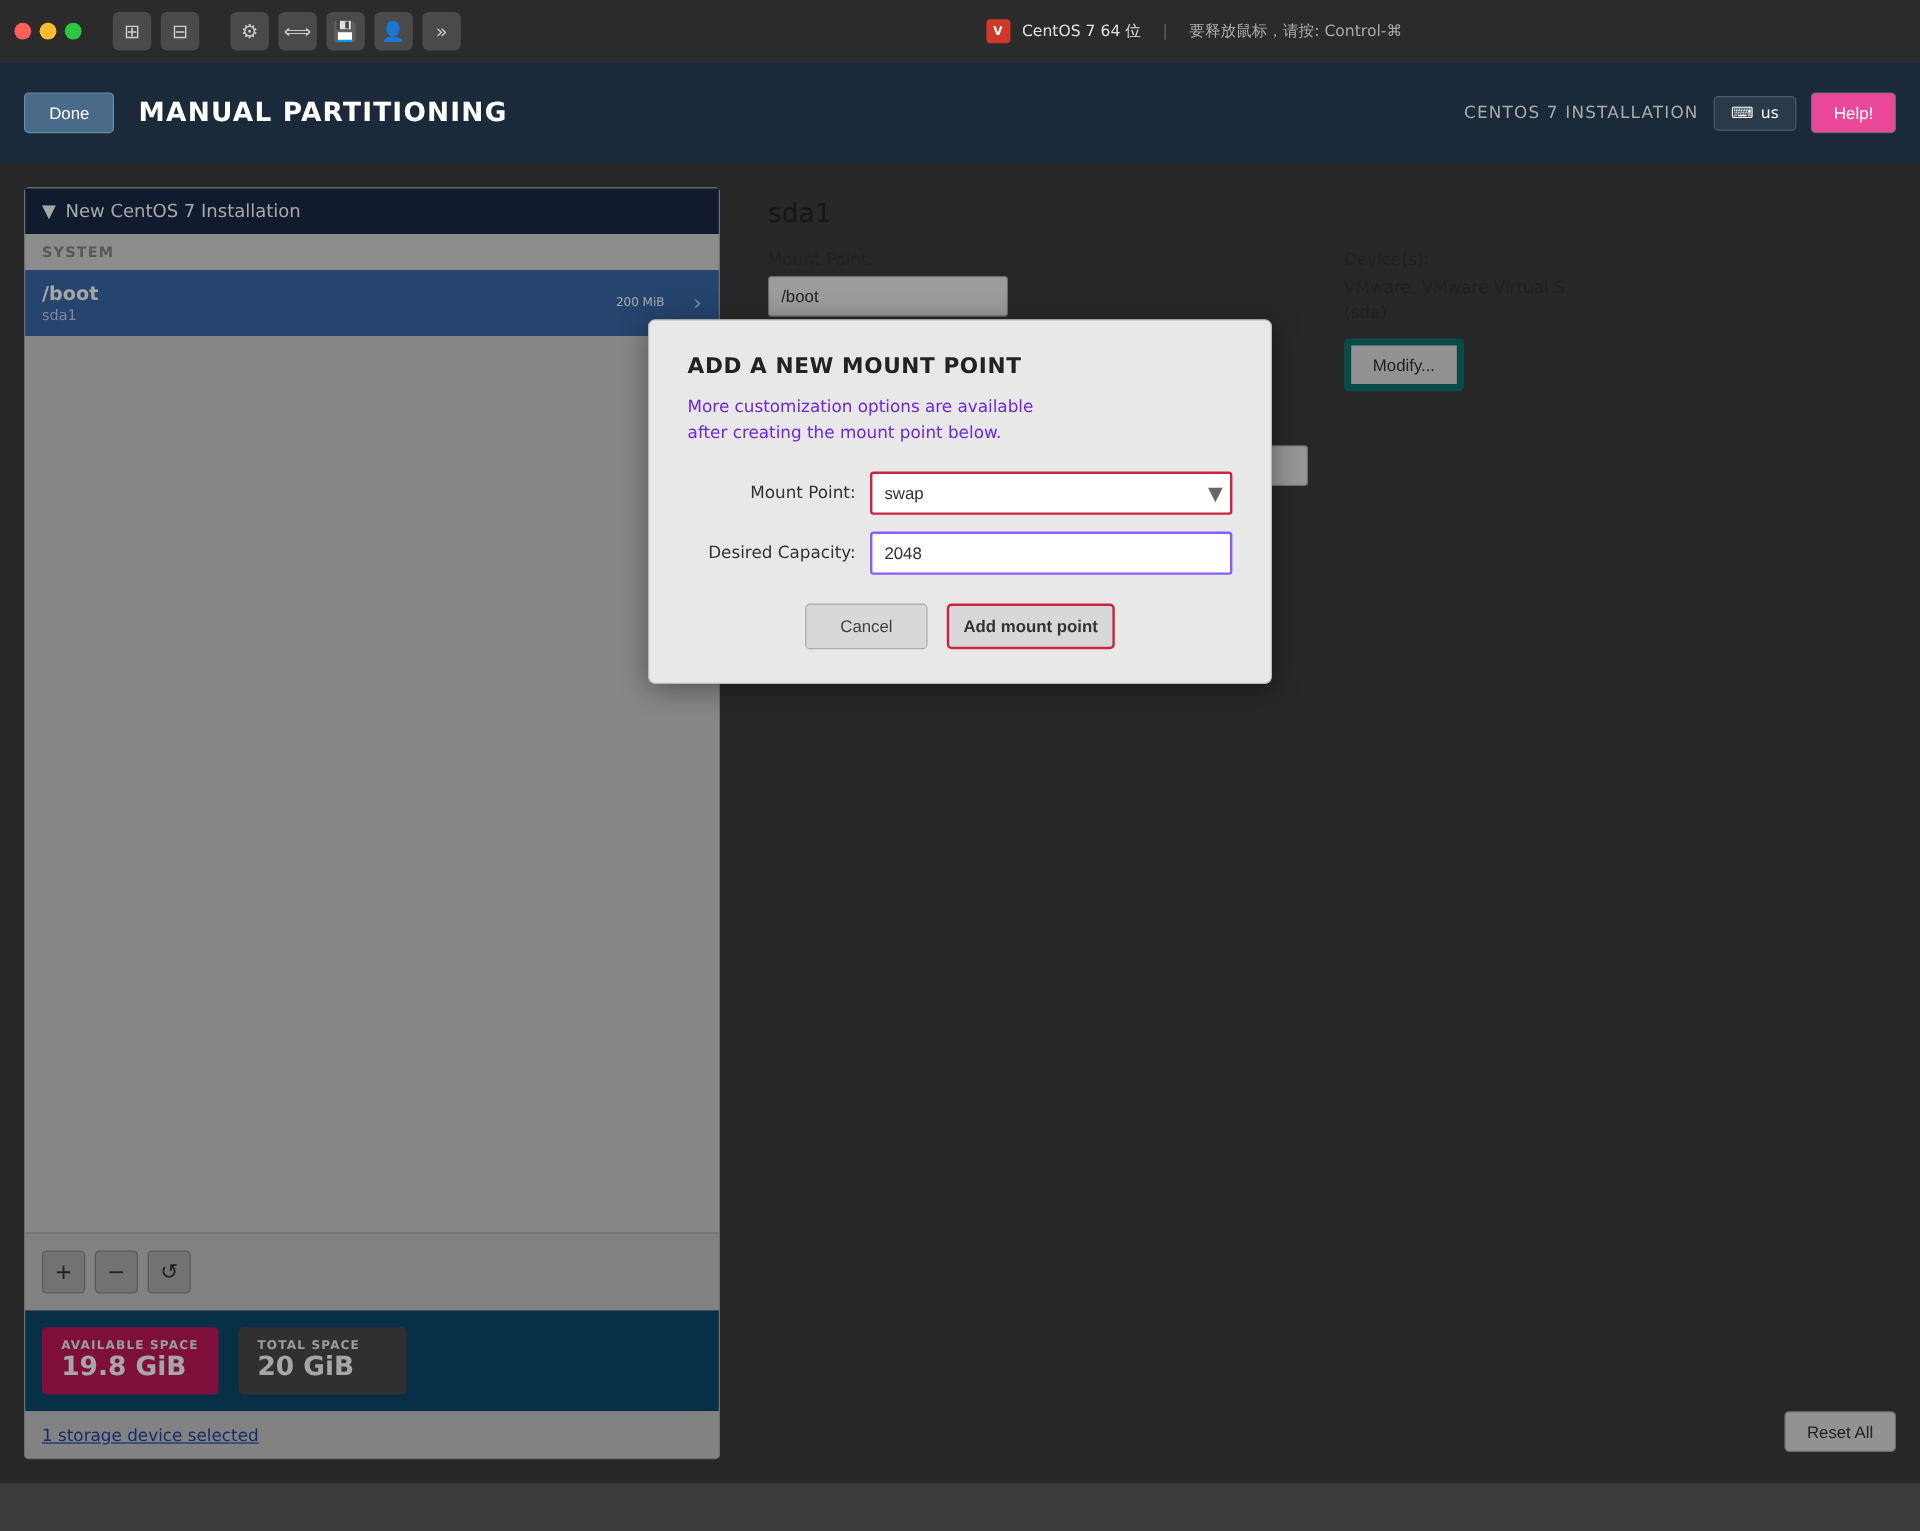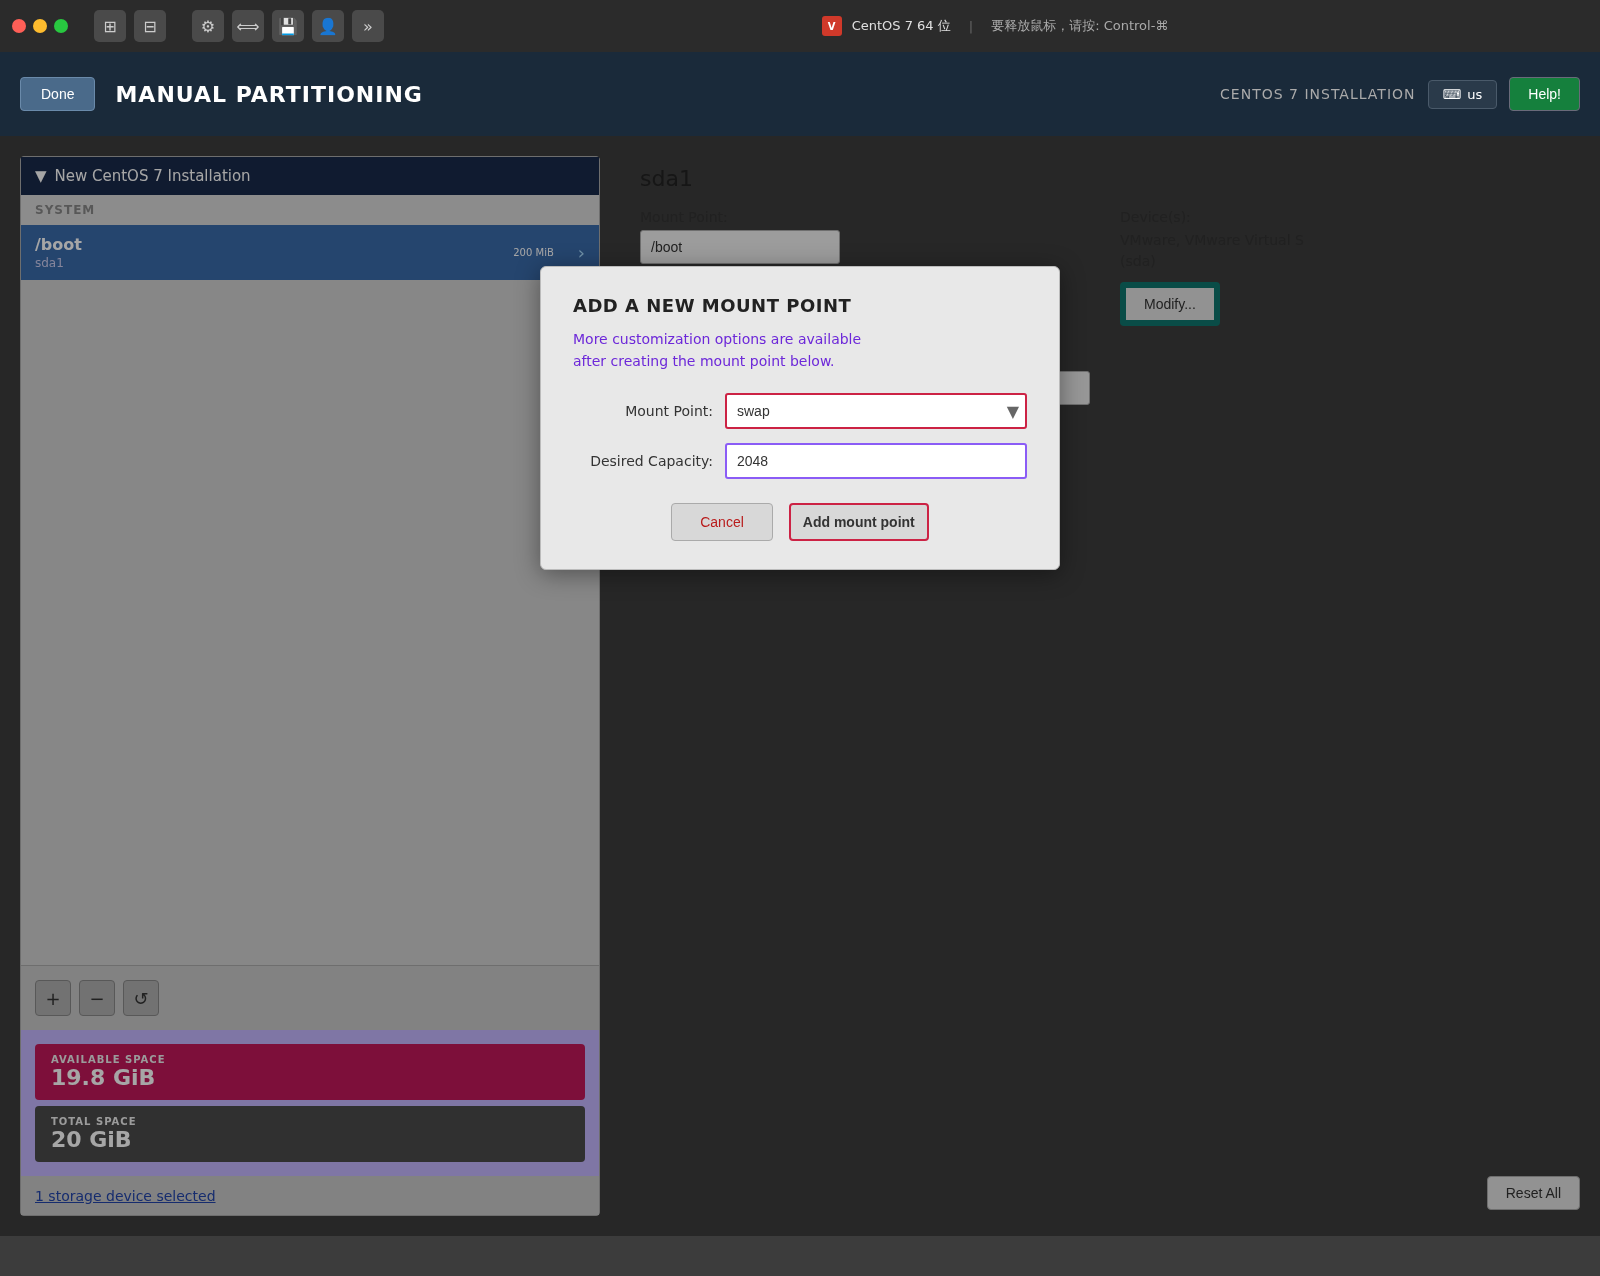--- a/index.html
+++ b/index.html
@@ -104,21 +104,21 @@
       align-items: center;
       gap: 6px;
       background: #2a3a4a;
       border: 1px solid #4a5a6a;
       border-radius: 4px;
       padding: 6px 14px;
       color: white;
       font-size: 13px;
     }
     .help-btn {
-      background: #15803d;
+      background: #ec4899;
       color: white;
       border: 1px solid #6a6a7a;
       padding: 8px 18px;
       font-size: 14px;
       border-radius: 4px;
       cursor: pointer;
     }
 
     
     .main-content {
@@ -200,24 +200,23 @@
       border-radius: 4px;
       display: flex; align-items: center; justify-content: center;
       font-size: 18px;
       cursor: pointer;
       color: #333;
     }
 
     
     .space-info {
       display: flex;
-      gap: 6px;
+      gap: 17px;
       padding: 14px;
-      background: #c4b5fd;
-      flex-direction: column;
+      background: #0c4a6e;
     }
     .space-box {
       padding: 10px 16px;
       border-radius: 4px;
       min-width: 140px;
     }
     .space-box-available {
       background: #c0185a;
     }
     .space-box-total {
@@ -406,21 +405,21 @@
       gap: 16px;
       margin-top: 24px;
     }
     .cancel-btn {
       padding: 9px 28px;
       background: #d8d8d8;
       border: 1px solid #aaa;
       border-radius: 4px;
       cursor: pointer;
       font-size: 14px;
-      color: #b91c1c;
+      color: #404040;
     }
     .add-mount-btn {
       padding: 9px 12px;
       background: #d8d8d8;
       border: 2px solid #cc2244;
       border-radius: 4px;
       cursor: pointer;
       font-size: 14px;
       color: #333;
       font-weight: bold;

